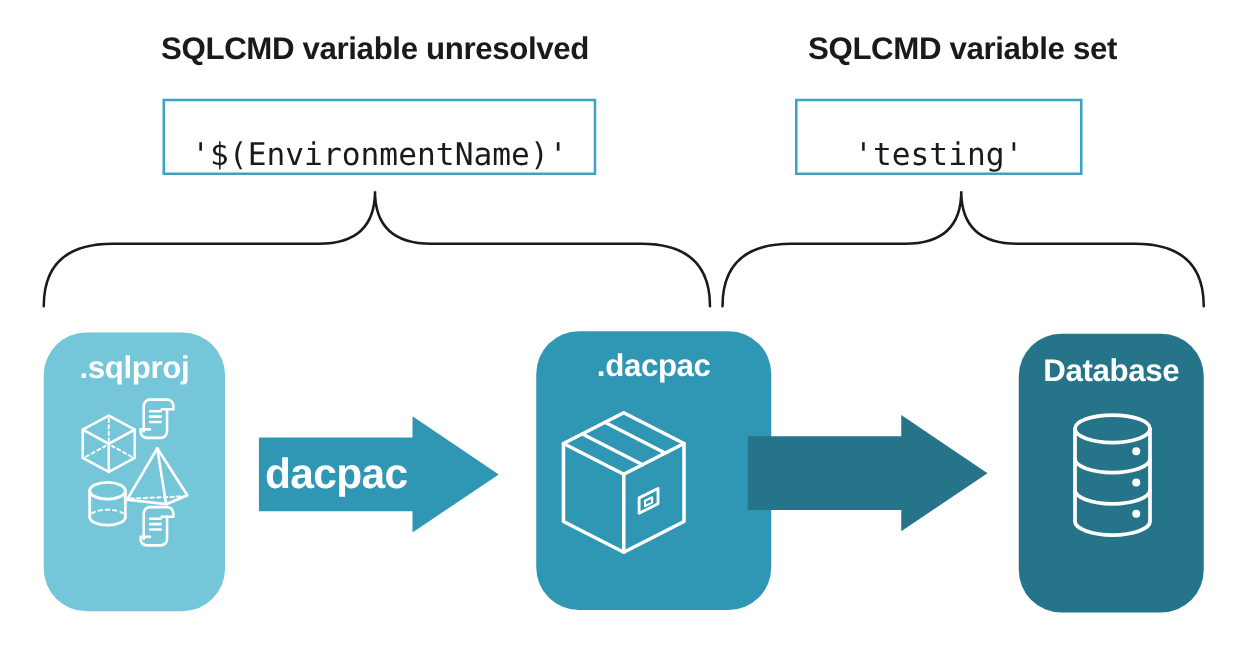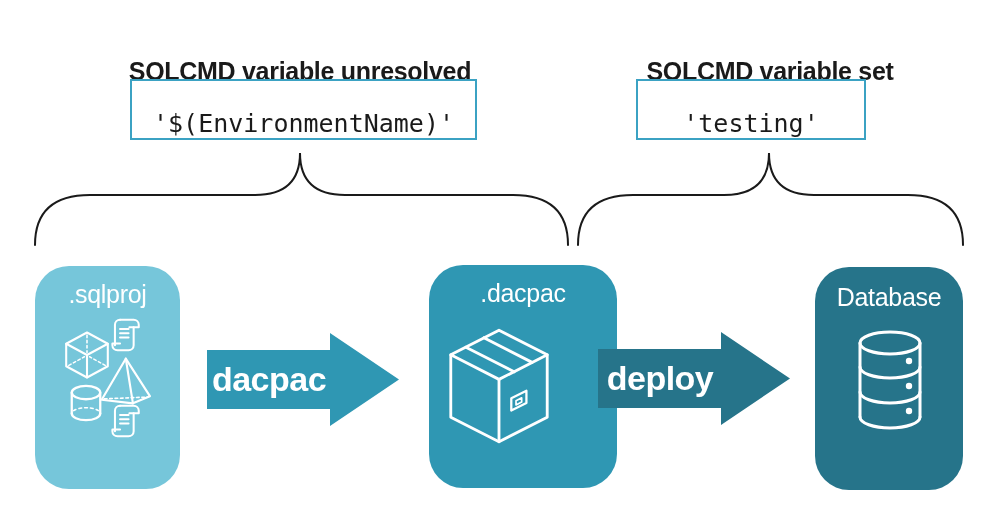--- a/index.html
+++ b/index.html
@@ -2,41 +2,41 @@
 <html><head>
 <meta charset="utf-8">
 <style>
   html,body { margin:0; padding:0; background:#ffffff; }
   .stage {
     position:relative; width:1000px; height:522px; background:#ffffff;
     font-family:"Liberation Sans", sans-serif; overflow:hidden;
   }
   .heading {
     position:absolute; top:25px; font-weight:bold; font-size:25px;
-    color:#1a1a1a; text-align:center; letter-spacing:-0.3px;margin-top:32px;
+    color:#1a1a1a; text-align:center; letter-spacing:-0.3px;
   }
   #heading-left  { left:60px;  width:480px; }
   #heading-right { left:570px; width:400px; }
   .code-box {
     position:absolute; top:79px; height:61px; box-sizing:border-box;
     border:2.5px solid #3BA2C3; background:#ffffff;
     display:flex; align-items:flex-end; justify-content:center;
     font-family:"DejaVu Sans Mono", monospace; font-size:25px; color:#1a1a1a;
     white-space:nowrap;
   }
   #code-left  { left:130px; width:347px; }
   #code-right { left:636px; width:230px; }
   .braces { position:absolute; left:0; top:148px; }
   .card { position:absolute; border-radius:34px; }
   #card-sqlproj  { left:35px;  top:266px; width:145px; height:223px; background:#76C6DA; }
   #card-dacpac   { left:429px; top:265px; width:140px; height:223px; background:#2F97B3;padding-left:48px; }
   #card-database { left:815px; top:267px; width:148px; height:223px; background:#26748A; }
   .card-label {
     position:absolute; top:14px; left:0; width:100%; text-align:center;
-    color:#ffffff; font-weight:normal; font-size:25px; letter-spacing:-0.3px;
+    color:#ffffff; font-weight:bold; font-size:25px; letter-spacing:-0.3px;
   }
   .icon { position:absolute; }
   .arrow { position:absolute; width:192px; height:93px; }
   #arrow-build  { left:207px; top:333px; }
   #arrow-deploy { left:598px; top:332px; }
   .arrow svg { position:absolute; left:0; top:0; }
   .arrow-label {
     position:absolute; left:0; top:0; width:124px; height:93px;
     display:flex; align-items:center; justify-content:center;
     color:#ffffff; font-weight:bold; font-size:34px; letter-spacing:-0.5px;
@@ -129,21 +129,20 @@
         <path d="M68,76 l16,-8 v13 l-16,8 z" stroke-width="2.4"></path>
         <path d="M73,78.5 l6,-3 v4.5 l-6,3 z" stroke-width="1.8"></path>
       </g>
     </svg>
   </div>
 
   <div id="arrow-deploy" class="arrow">
     <svg width="192" height="93" viewBox="0 0 192 93">
       <polygon points="0,17 123,17 123,0 192,46.5 123,93 123,76 0,76" fill="#26748A"></polygon>
     </svg>
-    <div class="arrow-label">deploy</div>
   </div>
 
   <div id="card-database" class="card">
     <div class="card-label" style="top:16px;">Database</div>
     <svg class="icon" style="left:35px; top:62px;" width="80" height="104" viewBox="0 0 80 104">
       <g fill="none" stroke="#fff" stroke-width="3" stroke-linecap="round">
         <ellipse cx="40" cy="14" rx="30" ry="11"></ellipse>
         <path d="M10,14 V88 M70,14 V88"></path>
         <path d="M10,88 A30,11 0 0 0 70,88"></path>
         <path d="M10,38 A30,11 0 0 0 70,38"></path>

